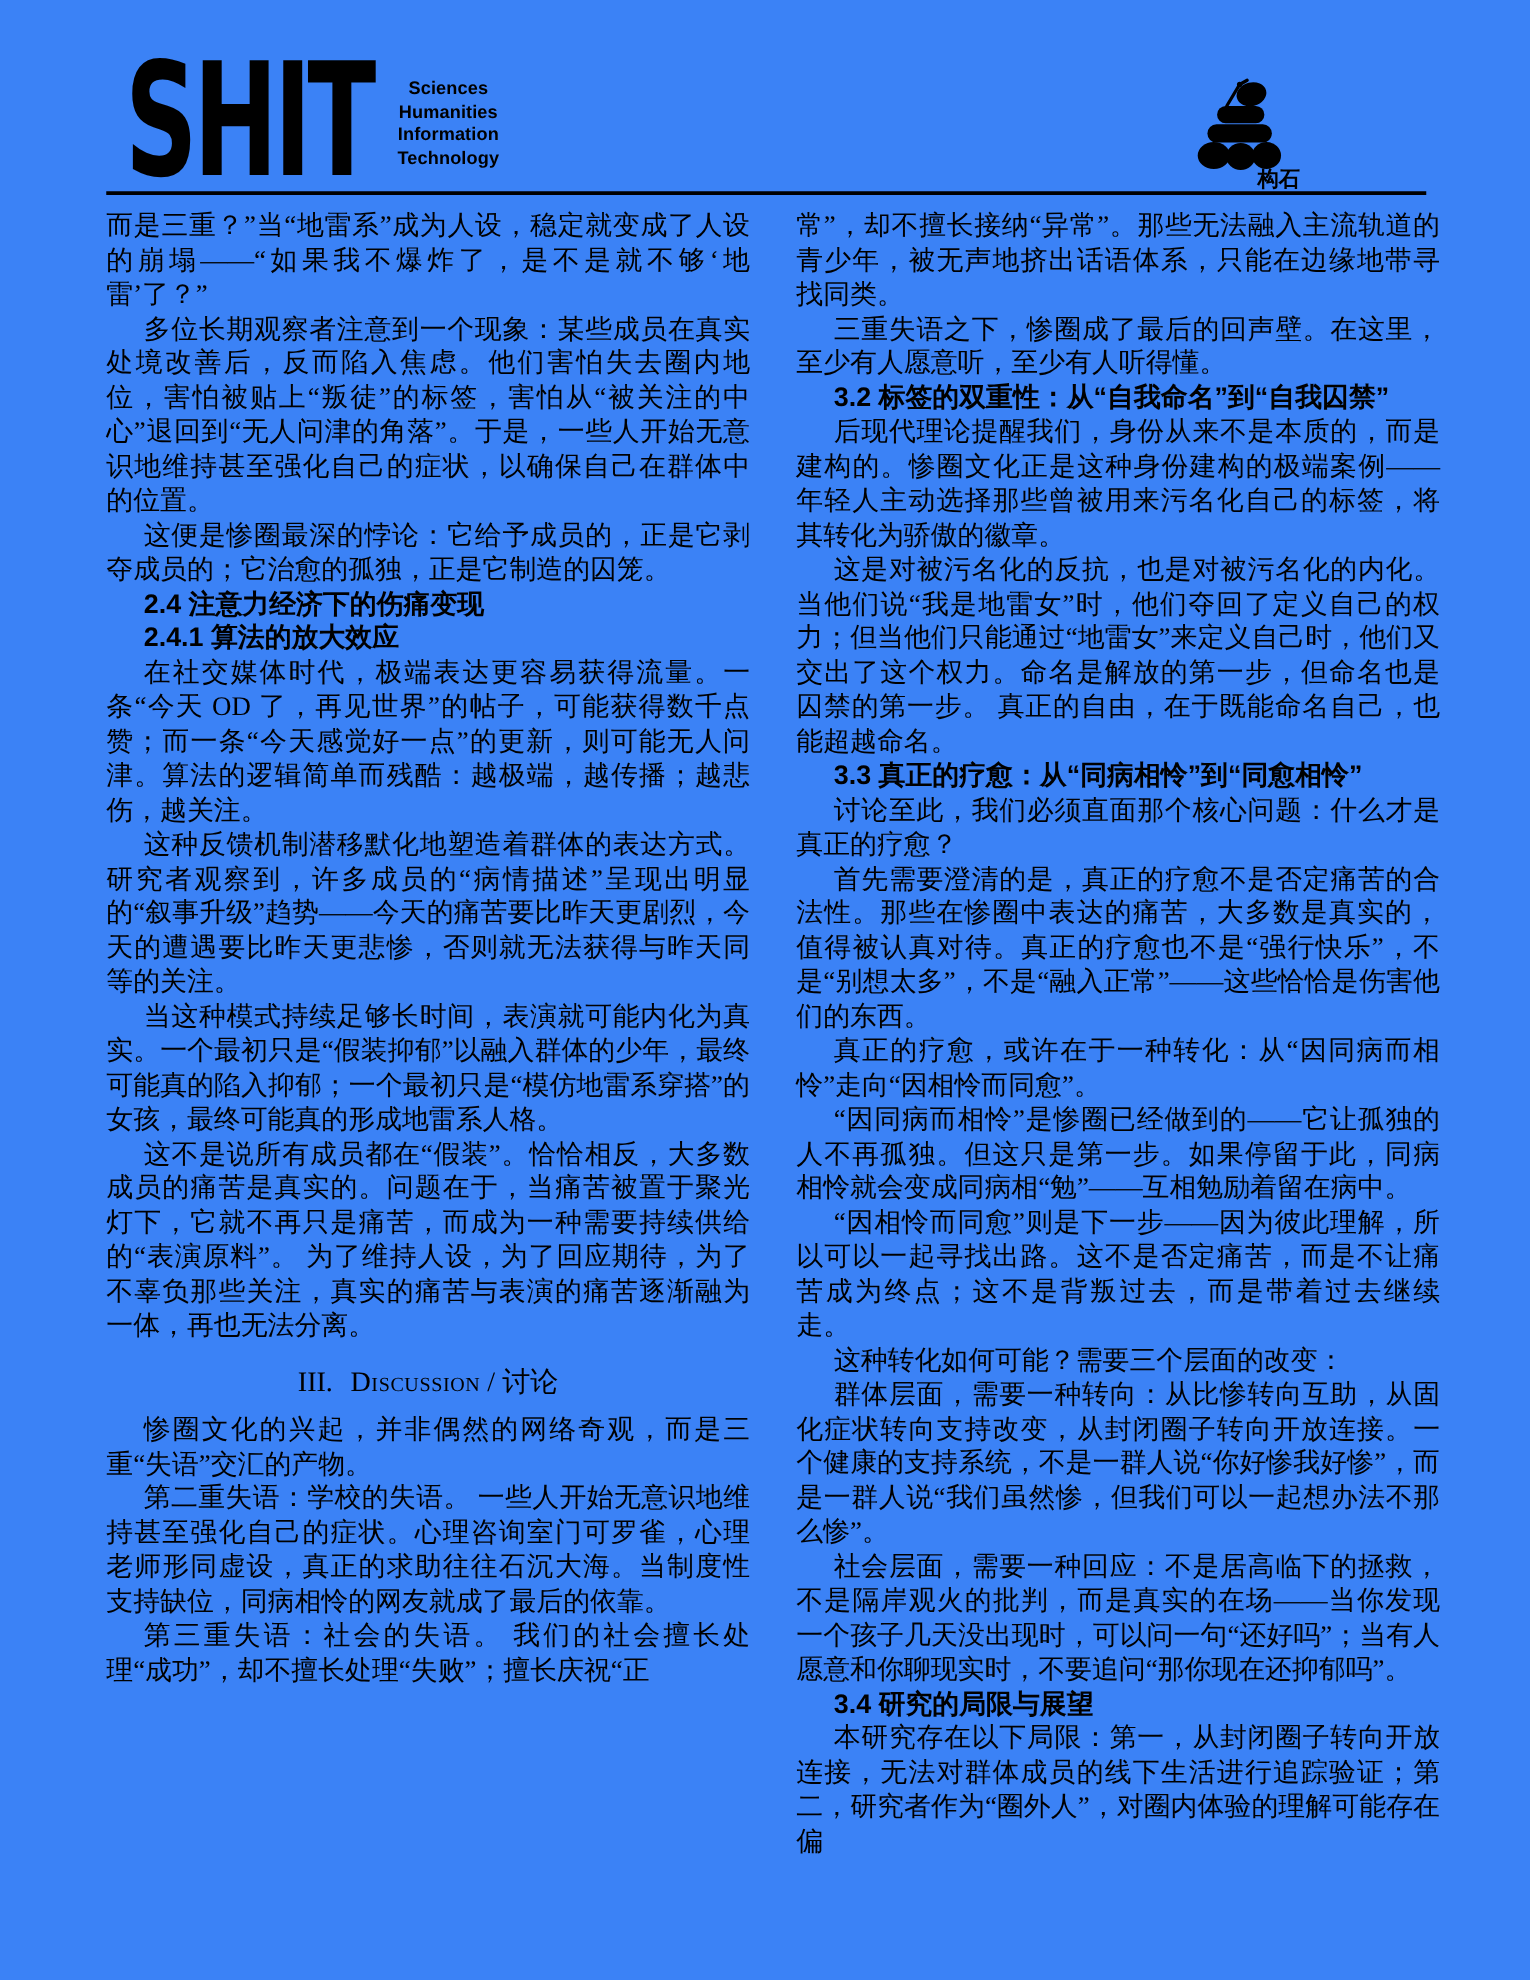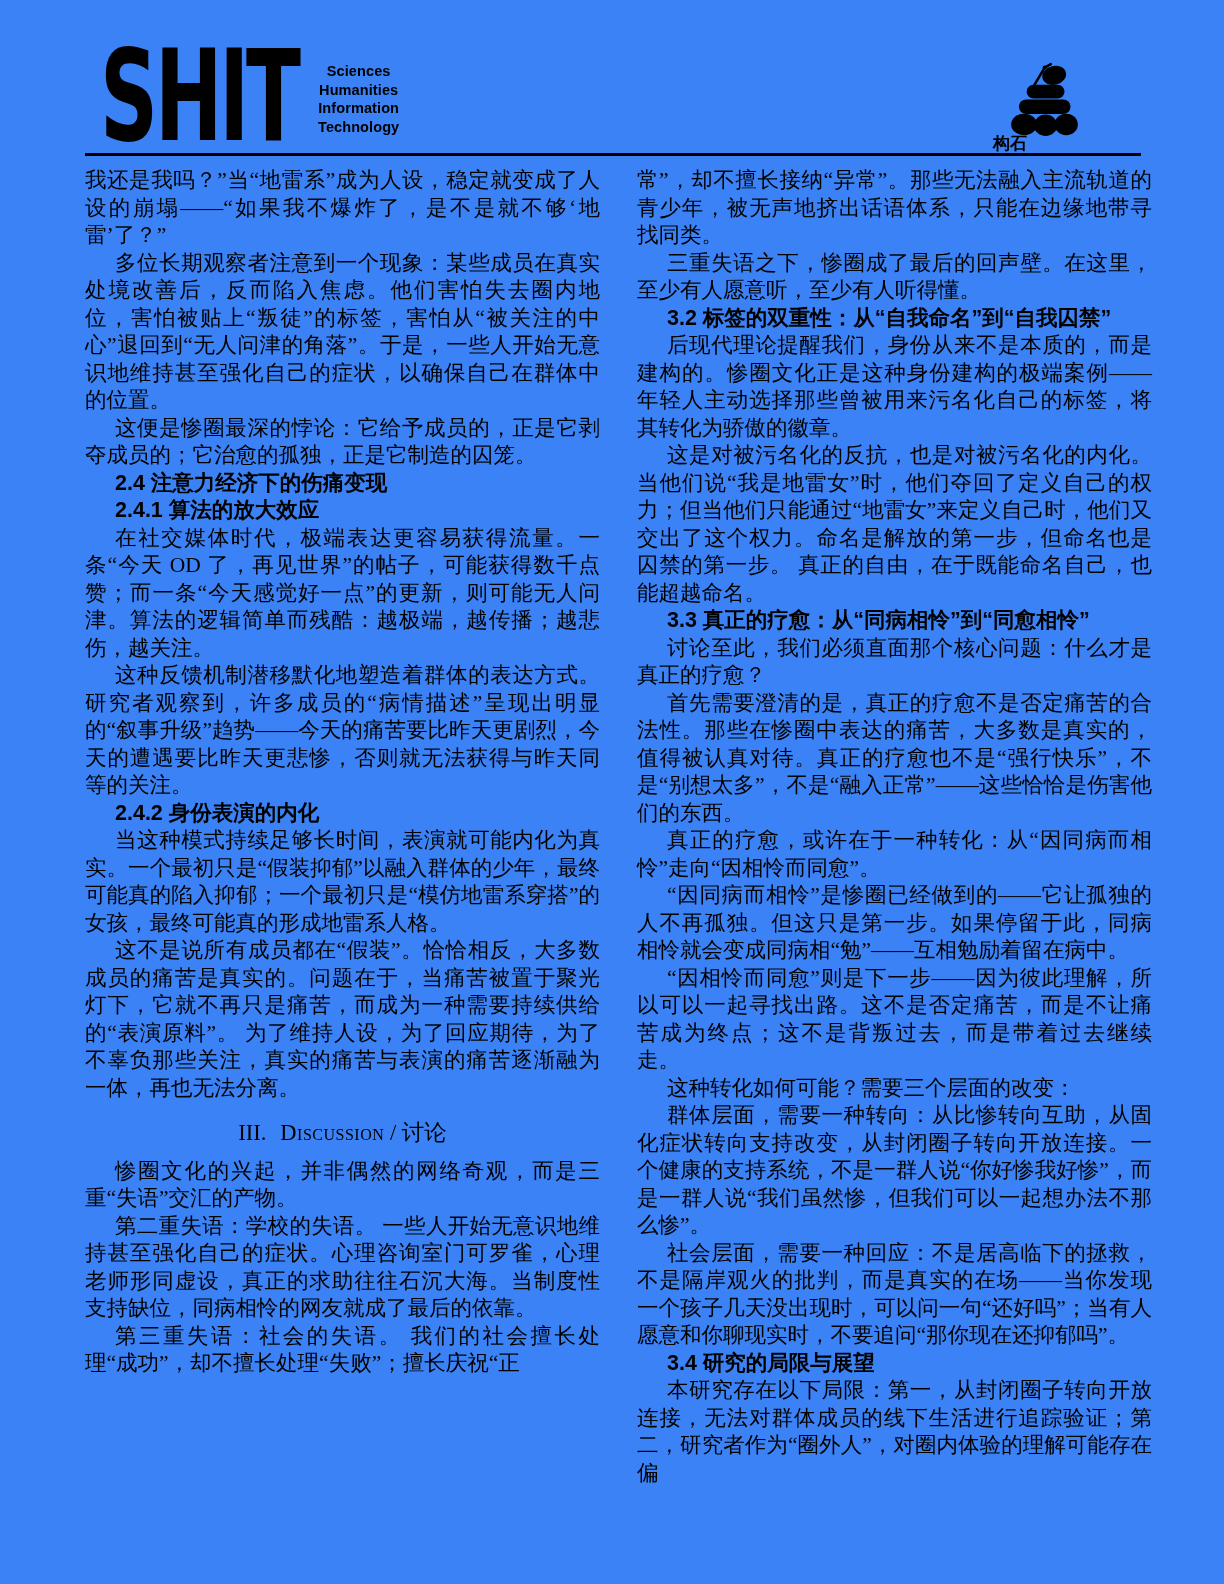--- a/index.html
+++ b/index.html
@@ -34,24 +34,24 @@
     top: 62px;
     font-family: "Liberation Sans", sans-serif;
     font-weight: bold;
     font-size: 14.5px;
     line-height: 18.5px;
     letter-spacing: 0.1px;
     text-align: center;
   }
   .pub-mark {
     position: absolute;
-    left: 993px;
+    left: 940px;
     top: 56px;
     width: 100px;
-    text-align: left;
+    text-align: right;
   }
   .pub-mark svg { display: block; margin: 0 auto; }
   .pub-mark-label {
     font-family: "Liberation Sans", sans-serif;
     font-weight: bold;
     font-size: 17px;
     line-height: 20px;
     margin-top: -2px;
   }
   .head-rule {
@@ -127,28 +127,27 @@
       </svg>
       <div class="pub-mark-label">构石</div>
     </div>
   </div>
 
   <div class="head-rule"></div>
 
   <div class="columns">
 
     <section class="col">
-      <p class="cont">我还是我吗？”当“地雷系”成为人设，稳定就变成了人设的崩塌——“如果我不爆炸了，是不是就不够‘地雷’了？”</p>
+      <p class="cont">而是三重？”当“地雷系”成为人设，稳定就变成了人设的崩塌——“如果我不爆炸了，是不是就不够‘地雷’了？”</p>
       <p class="para">多位长期观察者注意到一个现象：某些成员在真实处境改善后，反而陷入焦虑。他们害怕失去圈内地位，害怕被贴上“叛徒”的标签，害怕从“被关注的中心”退回到“无人问津的角落”。于是，一些人开始无意识地维持甚至强化自己的症状，以确保自己在群体中的位置。</p>
       <p class="para">这便是惨圈最深的悖论：它给予成员的，正是它剥夺成员的；它治愈的孤独，正是它制造的囚笼。</p>
       <p class="h">2.4 注意力经济下的伤痛变现</p>
       <p class="h">2.4.1 算法的放大效应</p>
       <p class="para">在社交媒体时代，极端表达更容易获得流量。一条“今天 OD 了，再见世界”的帖子，可能获得数千点赞；而一条“今天感觉好一点”的更新，则可能无人问津。算法的逻辑简单而残酷：越极端，越传播；越悲伤，越关注。</p>
       <p class="para">这种反馈机制潜移默化地塑造着群体的表达方式。研究者观察到，许多成员的“病情描述”呈现出明显的“叙事升级”趋势——今天的痛苦要比昨天更剧烈，今天的遭遇要比昨天更悲惨，否则就无法获得与昨天同等的关注。</p>
-      <p class="h">2.4.2 身份表演的内化</p>
       <p class="para">当这种模式持续足够长时间，表演就可能内化为真实。一个最初只是“假装抑郁”以融入群体的少年，最终可能真的陷入抑郁；一个最初只是“模仿地雷系穿搭”的女孩，最终可能真的形成地雷系人格。</p>
       <p class="para">这不是说所有成员都在“假装”。恰恰相反，大多数成员的痛苦是真实的。问题在于，当痛苦被置于聚光灯下，它就不再只是痛苦，而成为一种需要持续供给的“表演原料”。 为了维持人设，为了回应期待，为了不辜负那些关注，真实的痛苦与表演的痛苦逐渐融为一体，再也无法分离。</p>
       <div class="disc-heading">
         <span class="numeral">III.</span><span class="sc">Discussion</span><span> / 讨论</span>
       </div>
       <p class="para">惨圈文化的兴起，并非偶然的网络奇观，而是三重“失语”交汇的产物。</p>
       <p class="para">第二重失语：学校的失语。 一些人开始无意识地维持甚至强化自己的症状。心理咨询室门可罗雀，心理老师形同虚设，真正的求助往往石沉大海。当制度性支持缺位，同病相怜的网友就成了最后的依靠。</p>
       <p class="para">第三重失语：社会的失语。 我们的社会擅长处理“成功”，却不擅长处理“失败”；擅长庆祝“正</p>
     </section>
 

